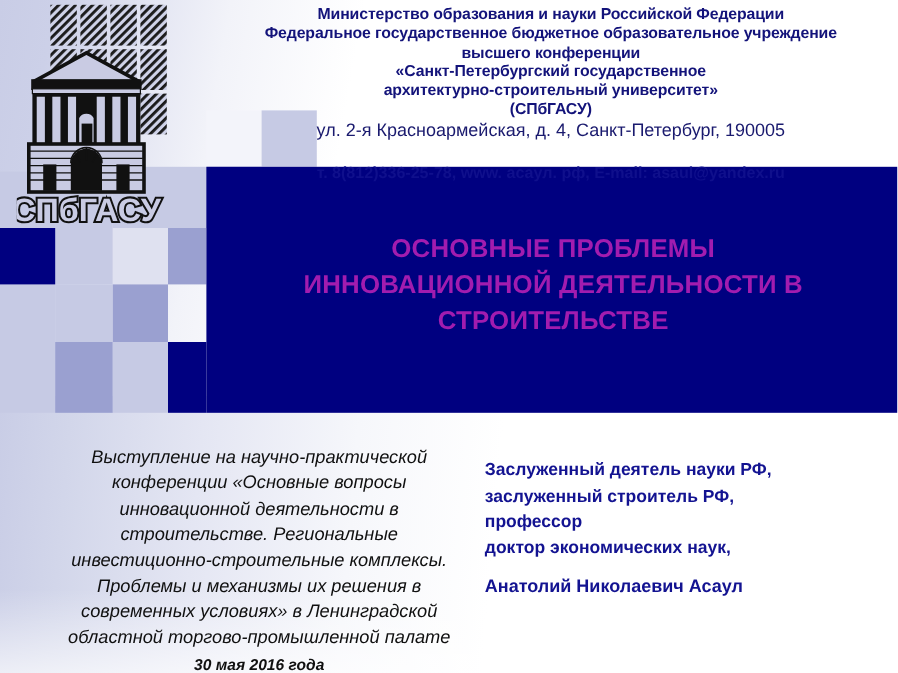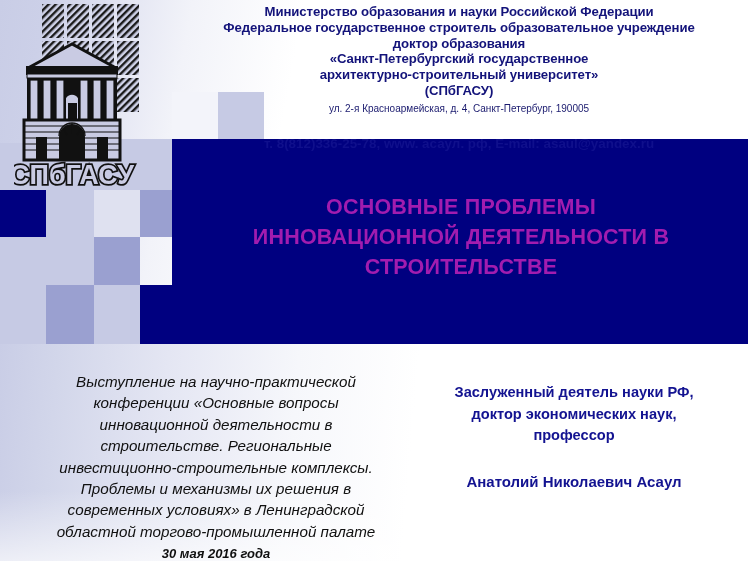--- a/index.html
+++ b/index.html
@@ -99,21 +99,21 @@
   }
   .header .ln-bold {
     font-size: 13.2px;
     font-weight: bold;
     line-height: 15.8px;
     letter-spacing: -0.1px;
     white-space: nowrap;
     text-align: center;
   }
   .header .ln-plain {
-    font-size: 10px;
+    font-size: 15px;
     font-weight: normal;
     line-height: 16px;
     color: #1a1a6e;
     margin-top: 2px;
   }
   .header .ln-contact {
     font-size: 13.4px;
     font-weight: bold;
     line-height: 17px;
     color: #0f0f8c;
@@ -154,29 +154,29 @@
     font-size: 13px;
     margin-top: 1px;
   }
 
   
   .author {
     position: absolute;
     left: 404px;
     top: 382px;
     width: 340px;
-    text-align: center;
+    text-align: left;
     color: #131391;
     font-size: 14.6px;
     font-weight: bold;
     line-height: 21.6px;
   }
   .author .name {
     display: block;
-    margin-top: 24px;
+    margin-top: 10px;
     font-size: 15px;
   }
 
   
   .logo {
     position: absolute;
     left: 14px;
     top: 2px;
     width: 166px;
     height: 188px;
@@ -285,40 +285,41 @@
         <rect x="22" y="135" width="11" height="22" fill="#111"></rect>
         <rect x="83" y="135" width="11" height="22" fill="#111"></rect>
       </g>
 
       <text x="58" y="182" font-family="'Liberation Sans','DejaVu Sans',sans-serif" font-size="27" font-weight="bold" text-anchor="middle" fill="#c9cbe3" stroke="#111" stroke-width="3.4" paint-order="stroke">СПбГАСУ</text>
     </svg>
   </div>
 
   <div class="header">
     <div class="ln-bold">Министерство образования и науки Российской Федерации</div>
-    <div class="ln-bold">Федеральное государственное строитель образовательное учреждение</div>
-    <div class="ln-bold">доктор образования</div>
+    <div class="ln-bold">Федеральное государственное бюджетное образовательное учреждение</div>
+    <div class="ln-bold">высшего конференции</div>
     <div class="ln-bold">«Санкт-Петербургский государственное</div>
     <div class="ln-bold">архитектурно-строительный университет»</div>
     <div class="ln-bold">(СПбГАСУ)</div>
     <div class="ln-plain">ул. 2-я Красноармейская, д. 4,   Санкт-Петербург, 190005</div>
     <div class="ln-contact">т. 8(812)336-25-78, www. асаул. рф, E-mail: asaul@yandex.ru</div>
   </div>
 
   <div class="main-title">
     <div>ОСНОВНЫЕ ПРОБЛЕМЫ</div>
     <div>ИННОВАЦИОННОЙ ДЕЯТЕЛЬНОСТИ В</div>
     <div>СТРОИТЕЛЬСТВЕ</div>
   </div>
 
   <div class="conference">
     <span>Выступление на научно-практической конференции «Основные вопросы инновационной деятельности в строительстве. Региональные инвестиционно-строительные комплексы. Проблемы и механизмы их решения  в современных условиях» в Ленинградской областной торгово-промышленной палате</span>
     <span class="date">30 мая 2016 года</span>
   </div>
 
   <div class="author">
     <div>Заслуженный деятель науки РФ,</div>
+    <div>заслуженный строитель  РФ,</div>
+    <div>профессор</div>
     <div>доктор экономических наук,</div>
-    <div>профессор</div>
     <span class="name">Анатолий Николаевич Асаул</span>
   </div>
 
 </div>
 
 </body></html>

